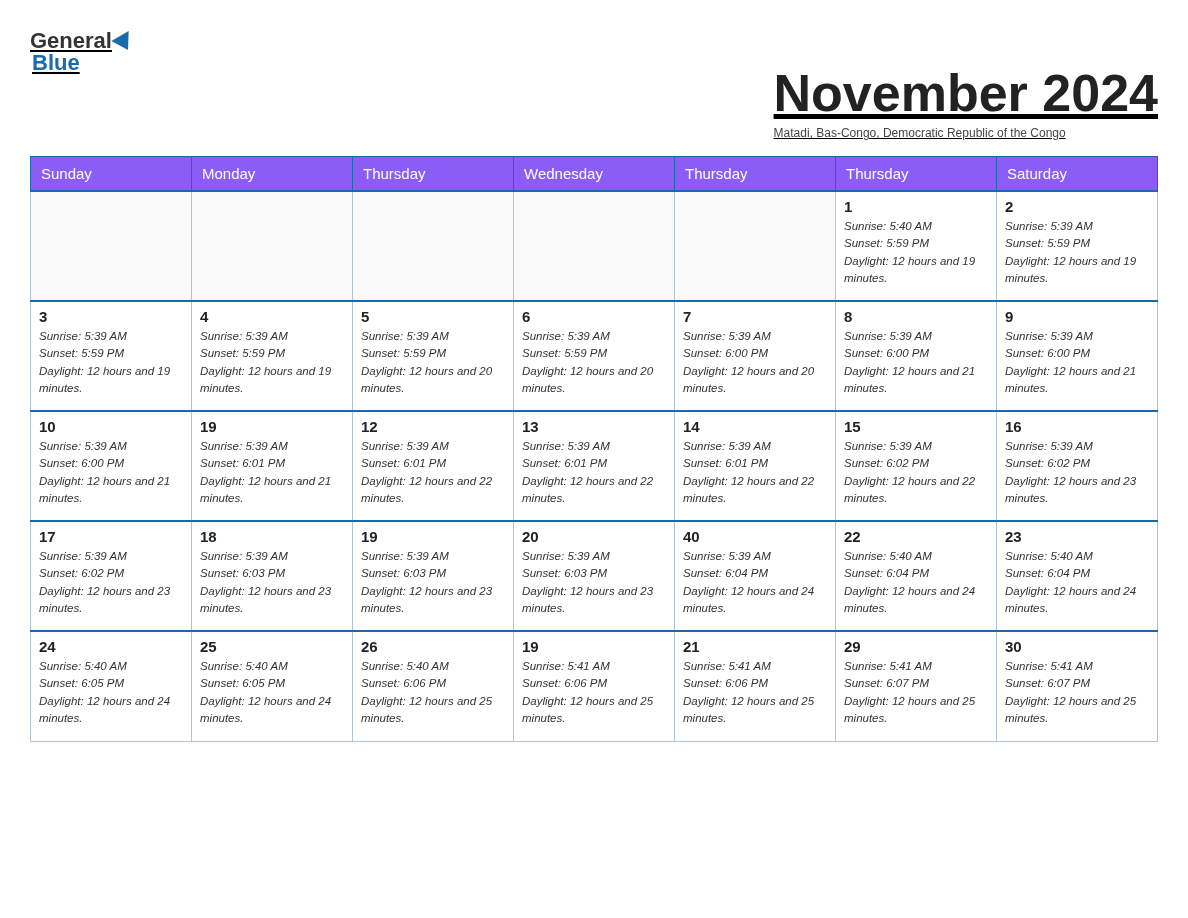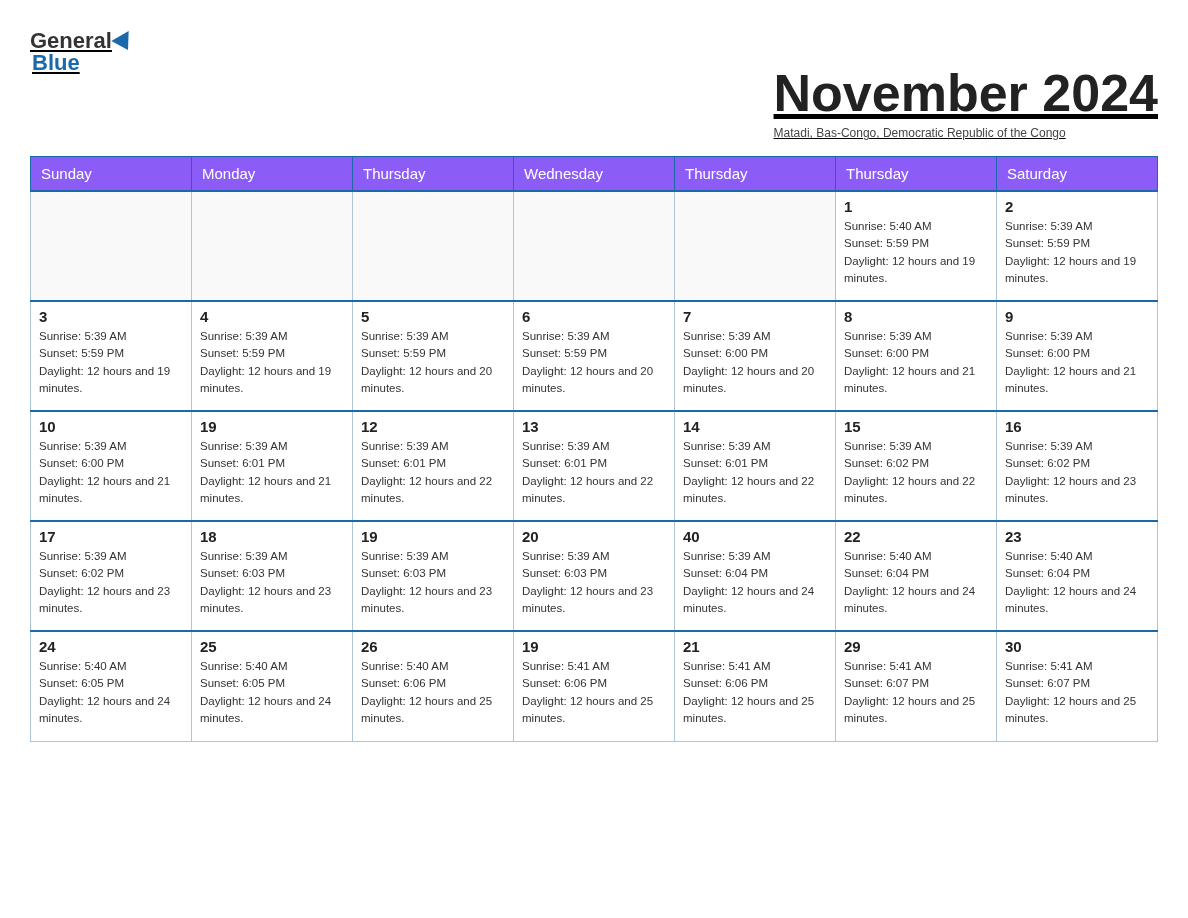--- a/index.html
+++ b/index.html
@@ -94,20 +94,21 @@
       font-size: 15px;
       font-weight: bold;
       color: #222;
       display: block;
       margin-bottom: 3px;
     }
     .day-info {
       font-size: 11.5px;
       color: #333;
       line-height: 1.5;
+      font-style: italic;
     }
     .empty-cell {
       background: #f9f9f9;
     }
   </style>
 </head>
 <body>
 
 <div class="header-row">
   <div class="logo">

